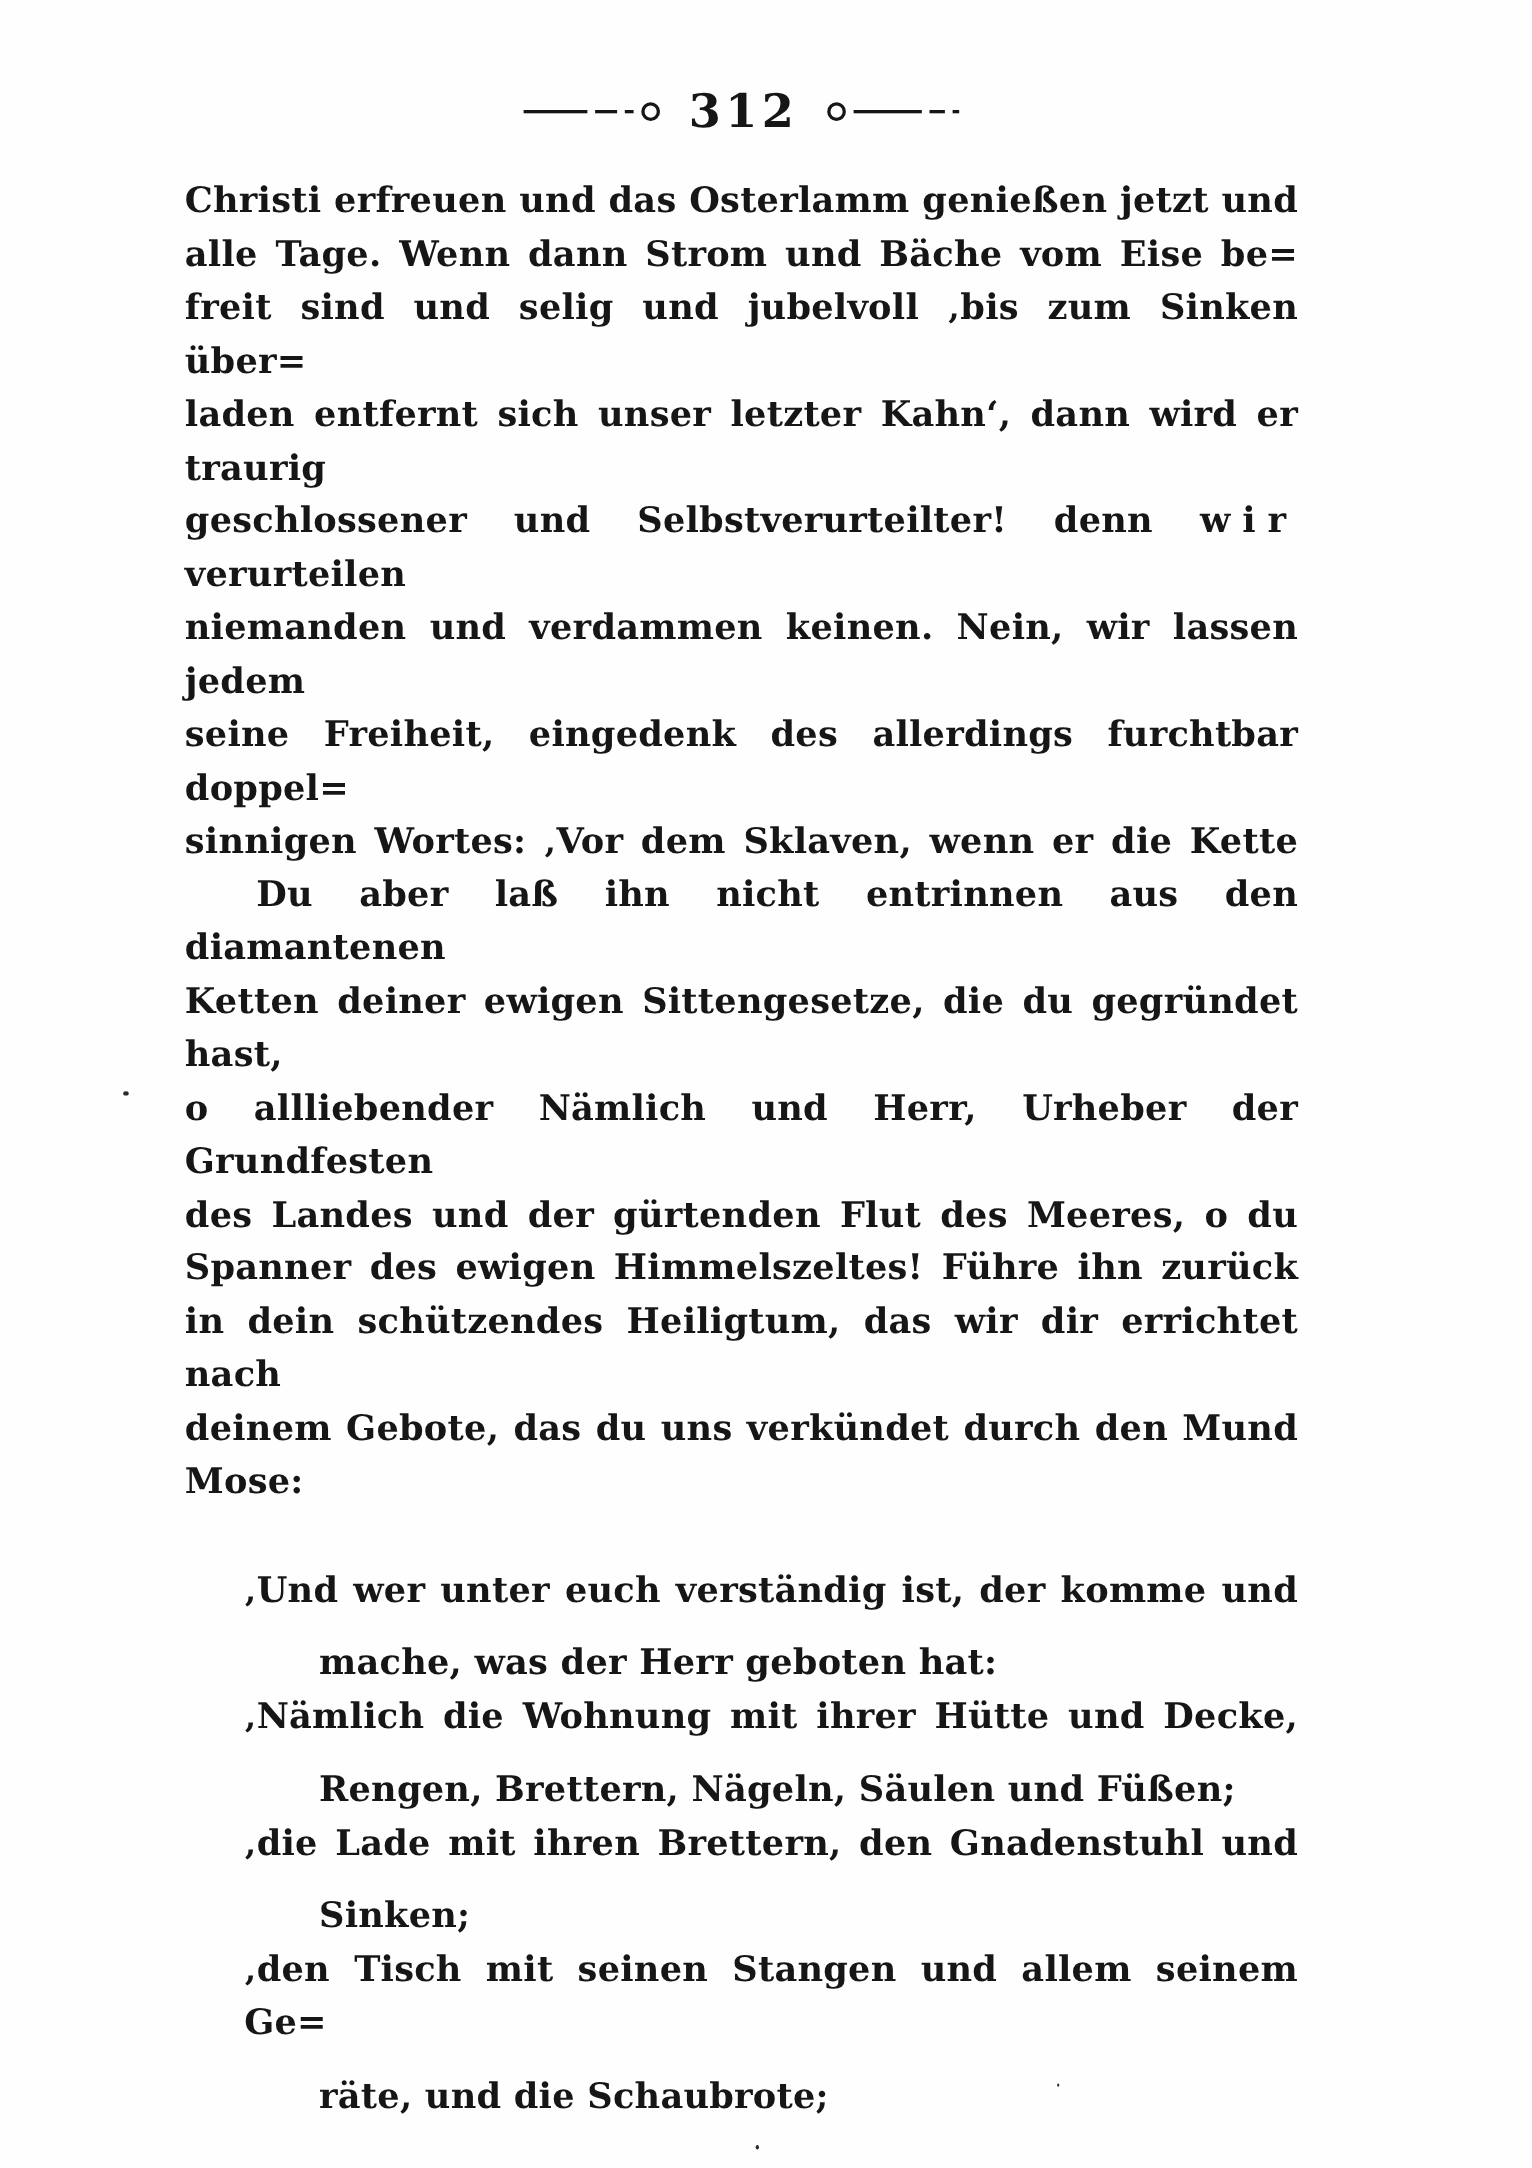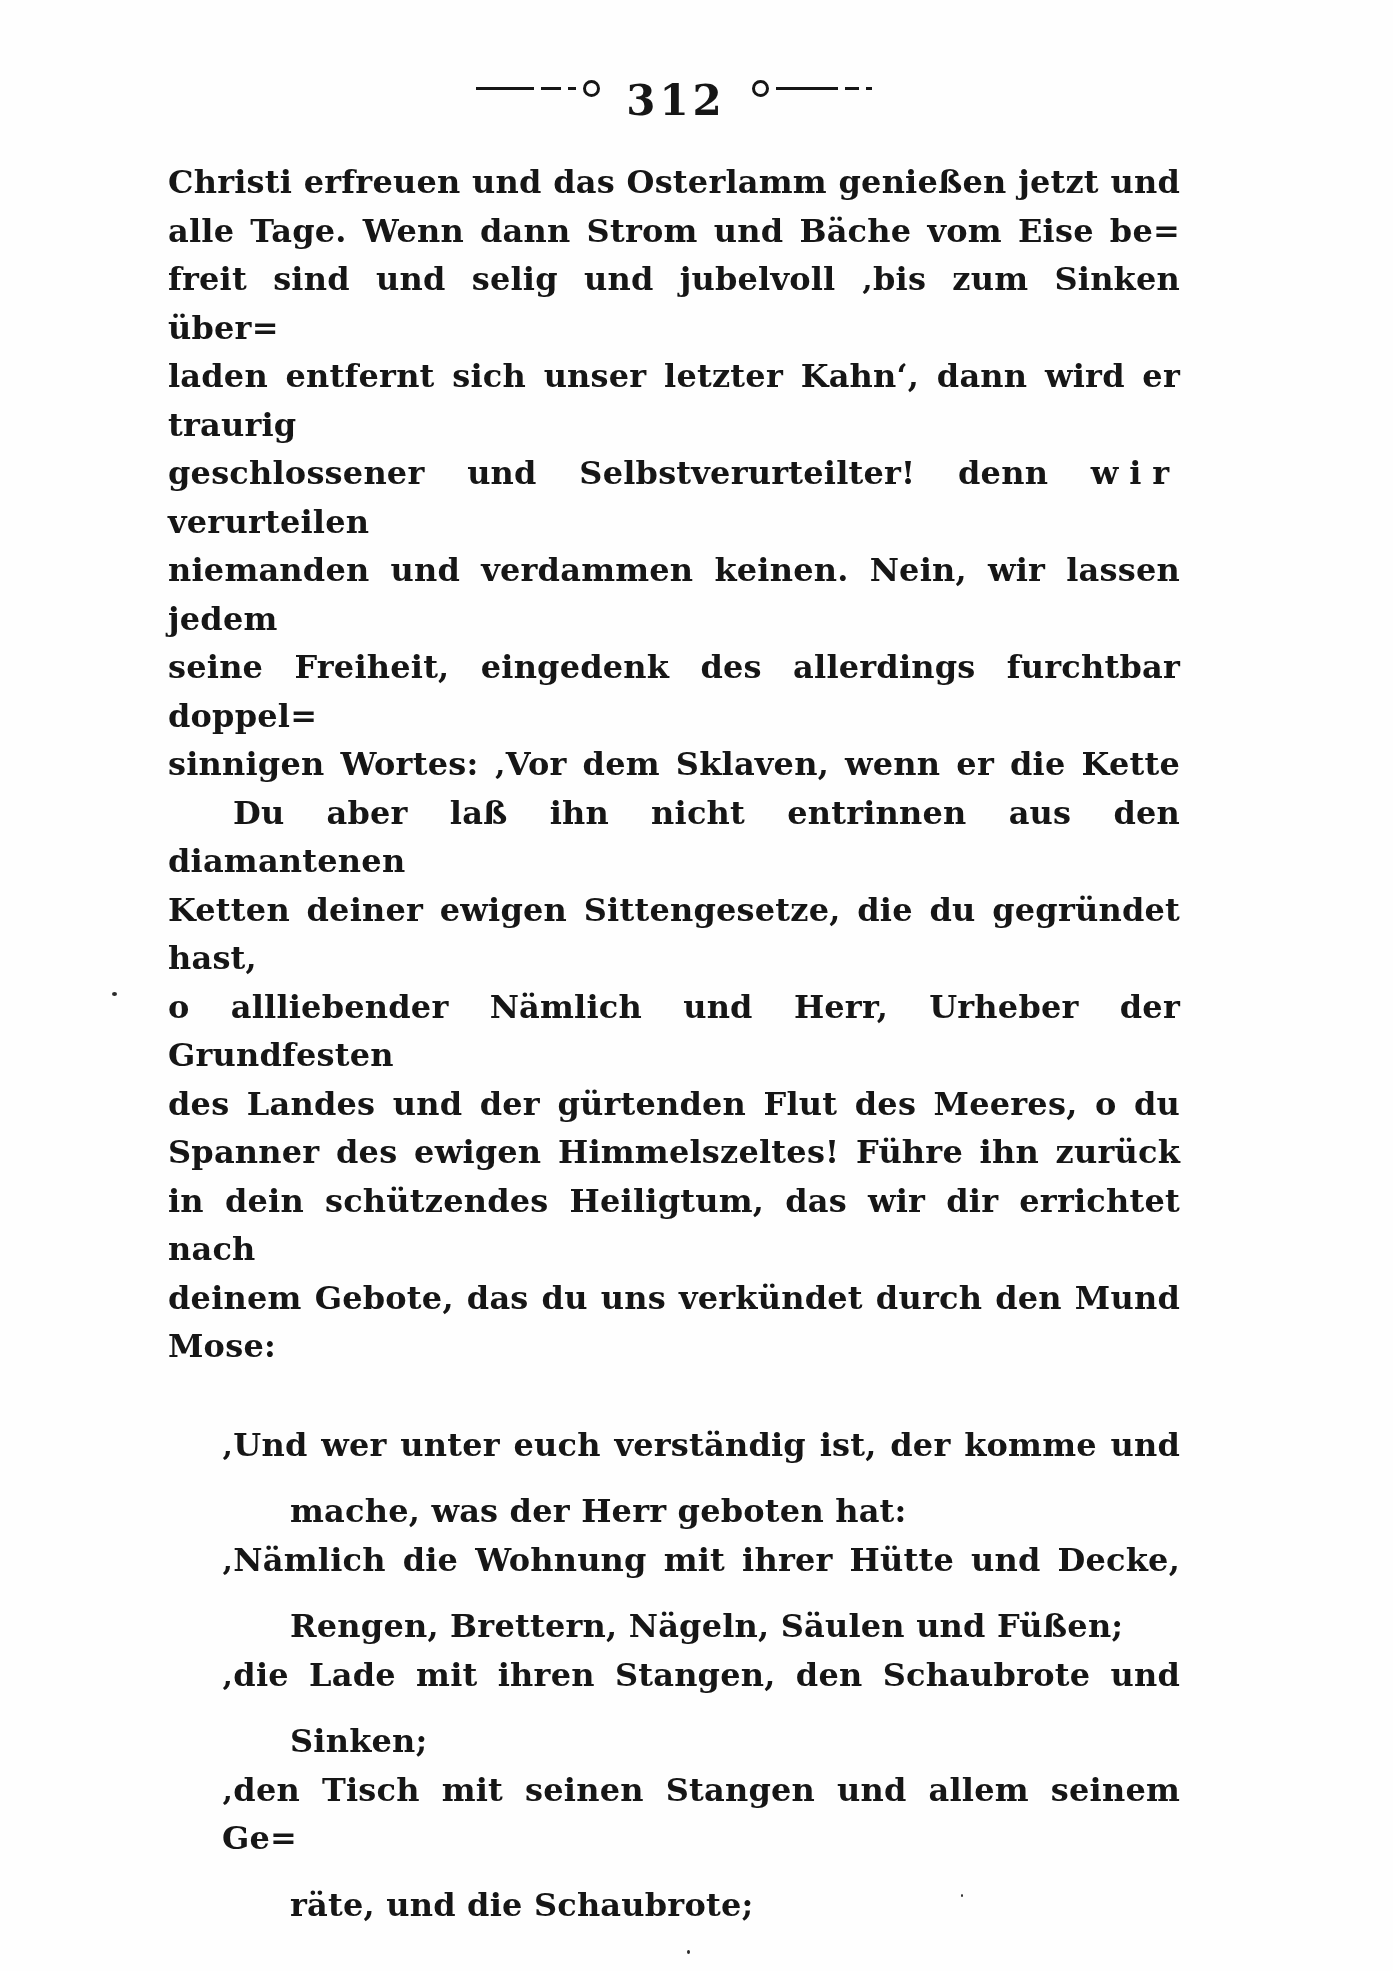--- a/index.html
+++ b/index.html
@@ -9,21 +9,21 @@
     background:#fefefe;
     color:#161616;
     font-family:"DejaVu Serif","Liberation Serif",serif;
     font-weight:700;
     overflow:hidden;
     margin:0 auto;
   }
   
   .running-head{
     position:absolute;top:80px;left:168px;width:1012px;
-    display:flex;justify-content:center;align-items:flex-start;gap:26px;
+    display:flex;justify-content:center;align-items:center;gap:26px;
   }
   .pagenum{font-size:42px;line-height:1;letter-spacing:4px;}
   .orn{display:flex;align-items:center;gap:7px;}
   .orn-seg{height:3px;background:#161616;display:inline-block;}
   .seg-a{width:58px;}.seg-b{width:20px;}.seg-c{width:8px;}
   .seg-d{width:62px;}.seg-e{width:14px;}.seg-f{width:6px;}
   .orn-circle{width:11px;height:11px;border:3px solid #161616;border-radius:50%;display:inline-block;}
   
   .textblock{
     position:absolute;top:158px;left:168px;width:1012px;
@@ -89,21 +89,21 @@
       <div class="ln j">in dein schützendes Heiligtum, das wir dir errichtet nach</div>
       <div class="ln j">deinem Gebote, das du uns verkündet durch den Mund</div>
       <div class="ln">Mose:</div>
     </div>
 
     <div class="list">
       <div class="ln j lv1">‚Und wer unter euch verständig ist, der komme und</div>
       <div class="ln lv2">mache, was der Herr geboten hat:</div>
       <div class="ln j lv1">‚Nämlich die Wohnung mit ihrer Hütte und Decke,</div>
       <div class="ln lv2">Rengen, Brettern, Nägeln, Säulen und Füßen;</div>
-      <div class="ln j lv1">‚die Lade mit ihren Stangen, den Schaubrote und</div>
+      <div class="ln j lv1">‚die Lade mit ihren Brettern, den Gnadenstuhl und</div>
       <div class="ln lv2">Sinken;</div>
       <div class="ln j lv1">‚den Tisch mit seinen Stangen und allem seinem Ge=</div>
       <div class="ln lv2">räte, und die Schaubrote;</div>
 
     </div>
 
   </div>
 
   <span class="speck speck1"></span>
   <span class="speck speck2"></span>

